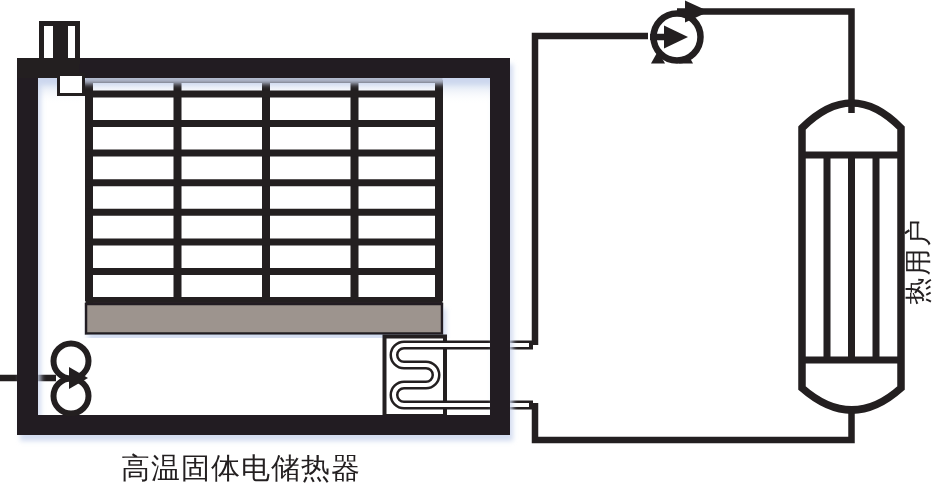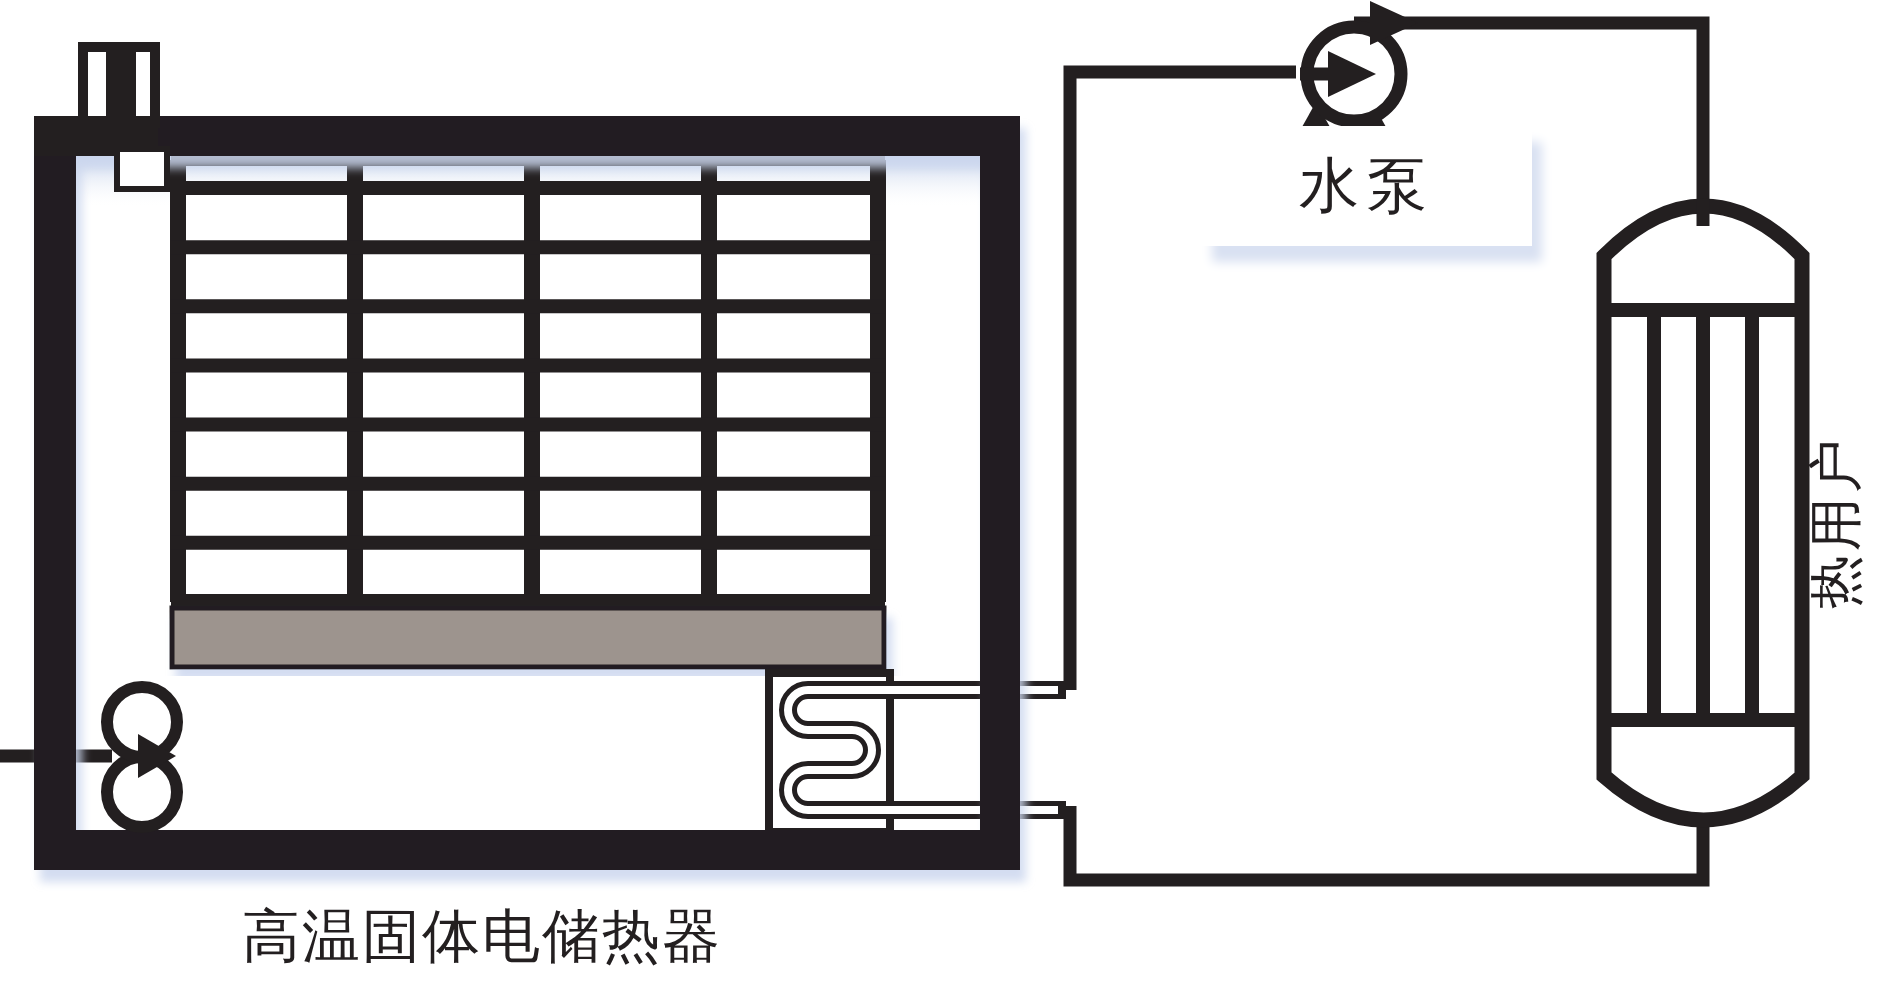--- a/index.html
+++ b/index.html
@@ -115,18 +115,15 @@
       <g class="gridline" stroke-width="7">
         <line x1="802" y1="155" x2="901" y2="155"></line>
         <line x1="802" y1="360" x2="901" y2="360"></line>
         <line x1="827" y1="157" x2="827" y2="358"></line>
         <line x1="851.5" y1="157" x2="851.5" y2="358"></line>
         <line x1="876" y1="157" x2="876" y2="358"></line>
       </g>
     </g>
   </svg>
 
-  <div class="label" id="pump-label-box">
-    <span>水泵</span>
-  </div>
   <div class="label" id="heat-user-label">热用户</div>
   <div class="label" id="device-title">高温固体电储热器</div>
 </div>
 
 </body></html>

